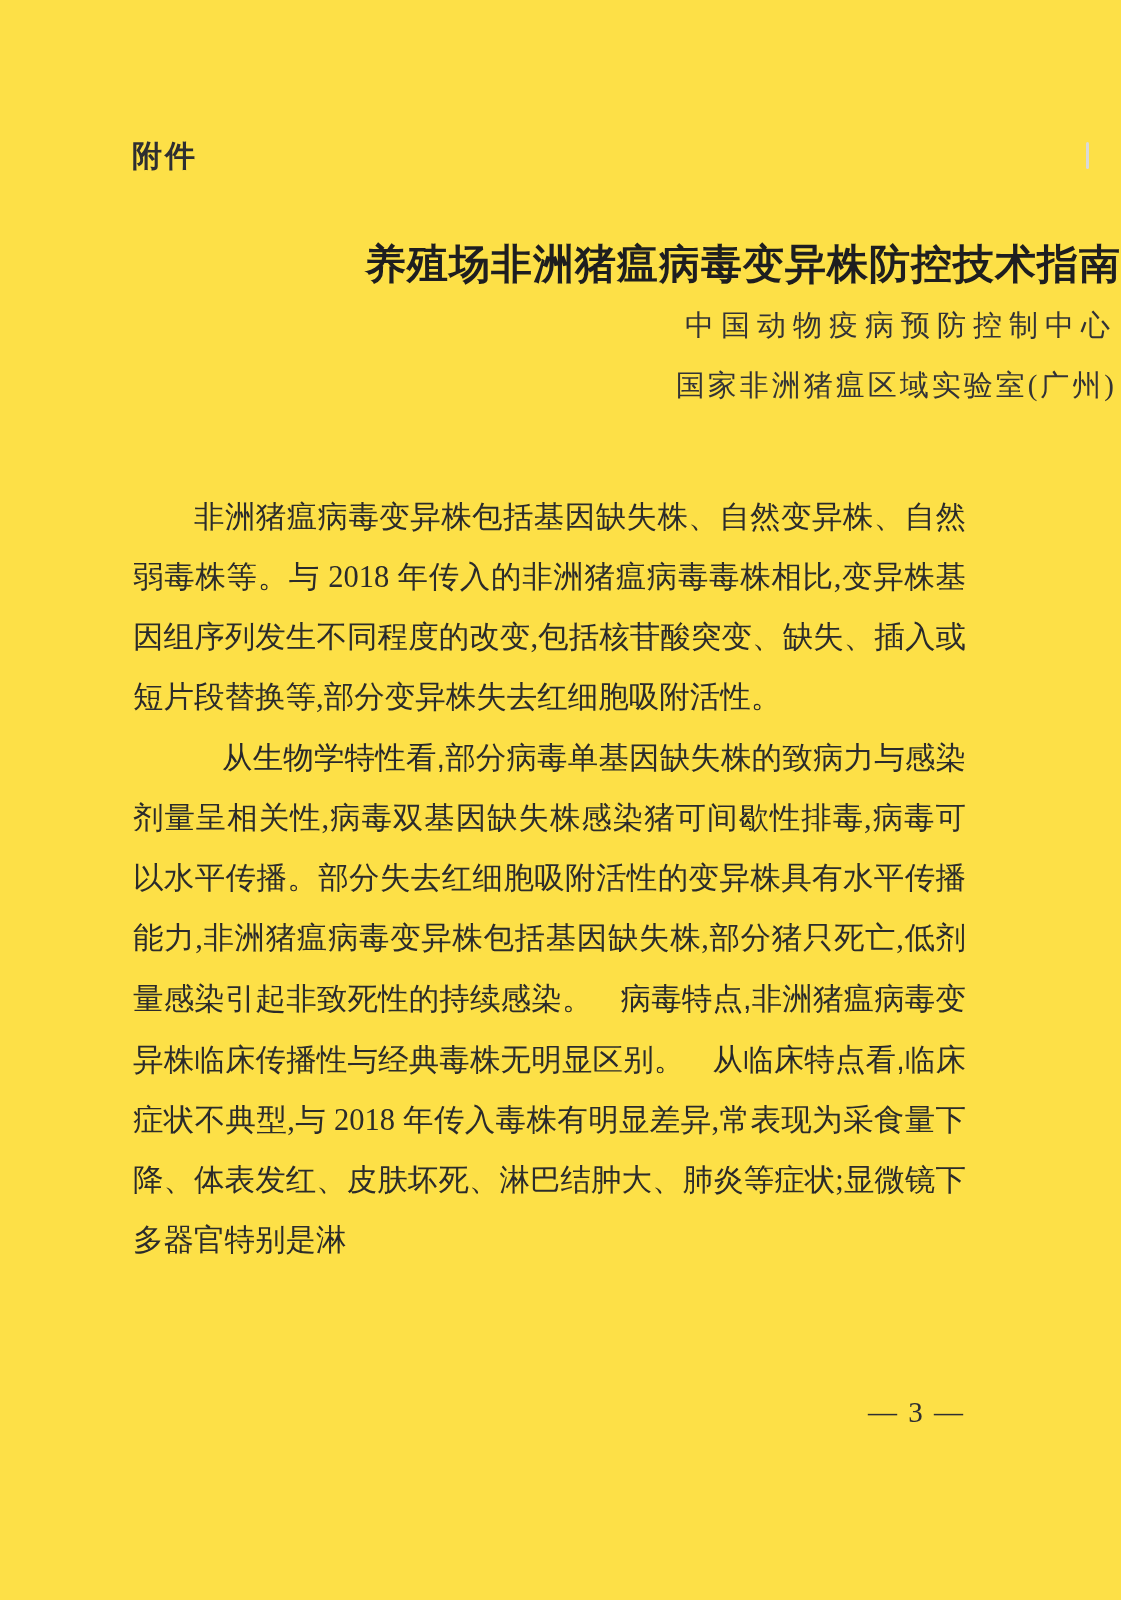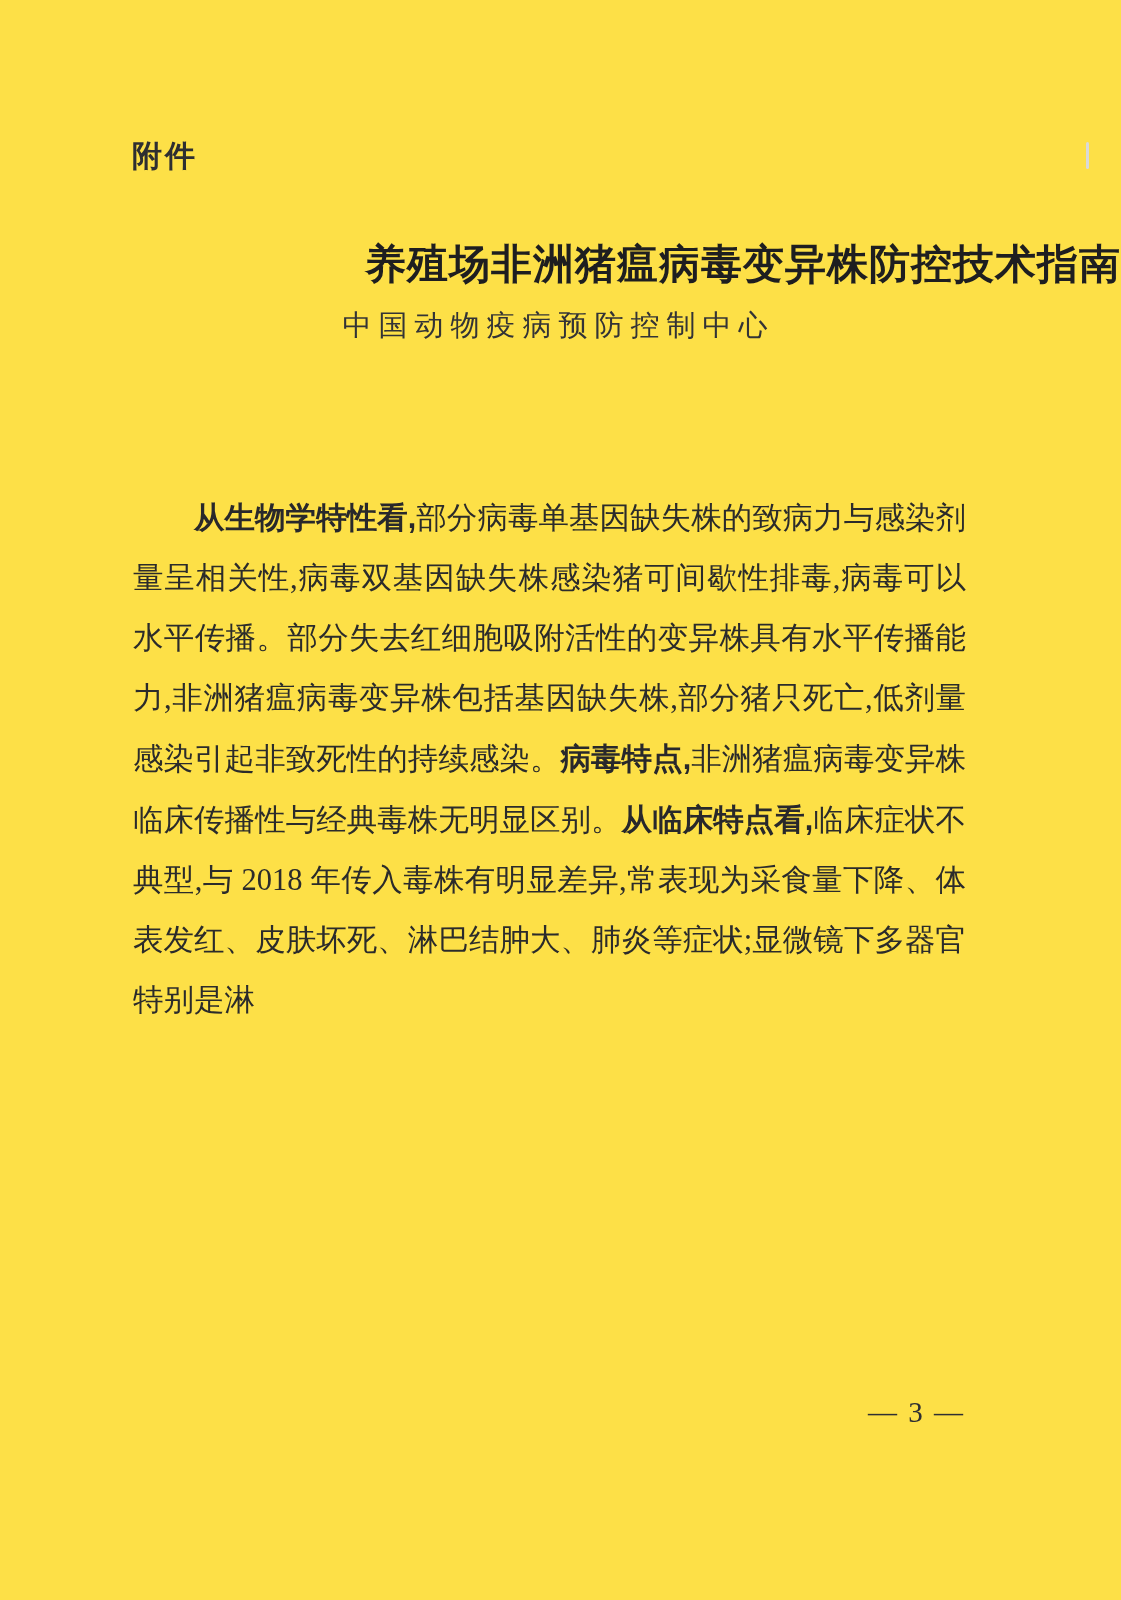--- a/index.html
+++ b/index.html
@@ -35,21 +35,21 @@
     text-align: right;
     font-weight: 700;
     font-size: 41px;
     letter-spacing: 1px;
     color: #1e1e20;
   }
   .org-line {
     position: absolute;
     left: 0;
     right: 4px;
-    text-align: center;
+    text-align: right;
     font-size: 29px;
     color: #333336;
   }
   .org-line.first {
     top: 306px;
     letter-spacing: 7px;
   }
   .org-line.second {
     top: 366px;
     letter-spacing: 3px;
@@ -71,22 +71,23 @@
     font-weight: normal;
   }
   .section-heading {
     font-family: "Liberation Sans", "DejaVu Sans", sans-serif;
     font-weight: 700 !important;
     font-size: 30.5px;
     color: #28282b;
   }
   .lead-bold {
     font-family: "Liberation Sans", "DejaVu Sans", sans-serif;
-    font-weight: 700;
+    font-weight: 400;
     color: #28282b;
+    margin-left: 28px;
   }
   .page-number {
     position: absolute;
     top: 1396px;
     right: 156px;
     font-size: 29px;
     letter-spacing: 2px;
     color: #2f2f33;
   }
   .scan-artifact-line {
@@ -103,25 +104,27 @@
 <body>
 
 <div class="page">
 
   <div class="attachment">附件</div>
 
   <h1 class="doc-title">养殖场非洲猪瘟病毒变异株防控技术指南</h1>
 
   <div class="org-line first">中国动物疫病预防控制中心</div>
 
+  <div class="org-line second">国家非洲猪瘟区域实验室(广州)</div>
 
   <div class="body-text">
 
 
 
+    <p>非洲猪瘟病毒变异株包括基因缺失株、自然变异株、自然弱毒株等。与 2018 年传入的非洲猪瘟病毒毒株相比,变异株基因组序列发生不同程度的改变,包括核苷酸突变、缺失、插入或短片段替换等,部分变异株失去红细胞吸附活性。</p>
 
     <p>
       <span class="lead-bold">从生物学特性看,</span><span>部分病毒单基因缺失株的致病力与感染剂量呈相关性,病毒双基因缺失株感染猪可间歇性排毒,病毒可以水平传播。部分失去红细胞吸附活性的变异株具有水平传播能力,非洲猪瘟病毒变异株包括基因缺失株,部分猪只死亡,低剂量感染引起非致死性的持续感染。</span><span class="lead-bold">病毒特点,</span><span>非洲猪瘟病毒变异株临床传播性与经典毒株无明显区别。</span><span class="lead-bold">从临床特点看,</span><span>临床症状不典型,与 2018 年传入毒株有明显差异,常表现为采食量下降、体表发红、皮肤坏死、淋巴结肿大、肺炎等症状;显微镜下多器官特别是淋</span>
     </p>
 
   </div>
 
   <div class="page-number">— 3 —</div>
 
   <div class="scan-artifact-line"></div>

